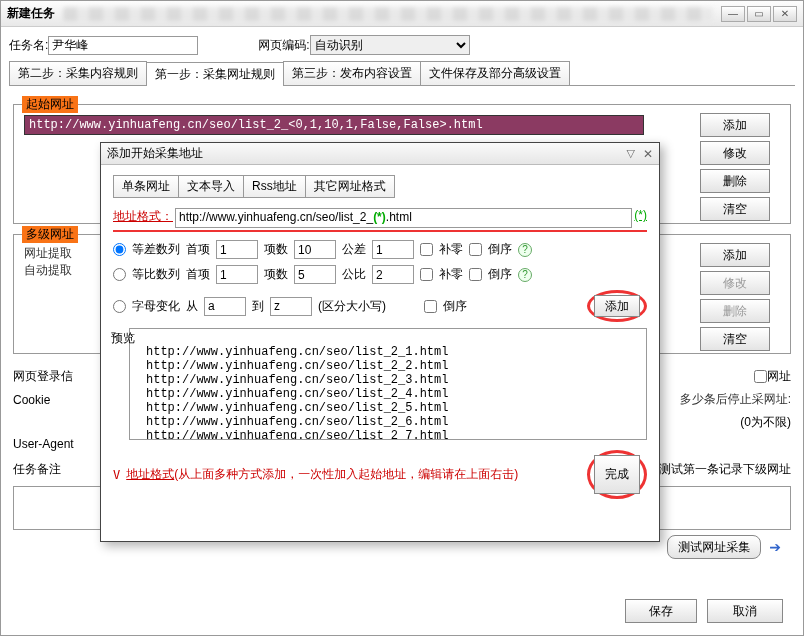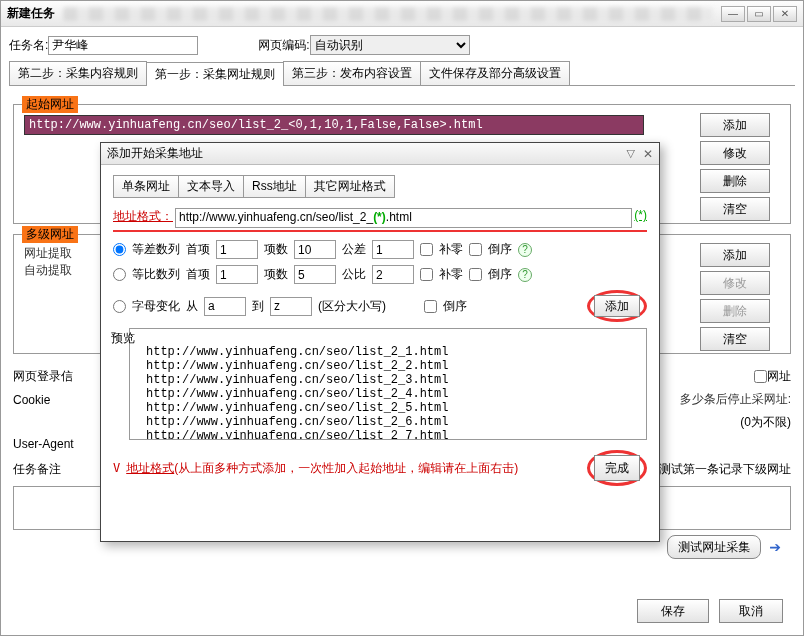--- a/index.html
+++ b/index.html
@@ -132,21 +132,21 @@
       <fieldset class="empty"></fieldset>
 
       <div style="position:absolute; right:22px; bottom:76px; display:flex; align-items:center; gap:8px;">
         <button class="btn" style="padding:0 10px;border-radius:8px;">测试网址采集</button>
         <span style="color:#36c;font-size:14px;">➔</span>
       </div>
     </div>
 
     <div class="bottom-btns">
       <button class="btn" style="width:72px">保存</button>
-      <button class="btn" style="width:64px">取消</button>
+      <button class="btn" style="width:76px">取消</button>
     </div>
   </div>
 </div>
 
 <div class="win dialog">
   <div class="dlg-title">
     <span class="t">添加开始采集地址</span>
     <span style="font-size:11px;color:#666;cursor:pointer">▽</span>
     <span style="width:8px"></span>
     <span style="font-size:12px;color:#666;cursor:pointer">✕</span>
@@ -223,17 +223,17 @@
 http://www.yinhuafeng.cn/seo/list_2_6.html
 http://www.yinhuafeng.cn/seo/list_2_7.html
 ......
 http://www.yinhuafeng.cn/seo/list_2_10.html</div>
     </div>
 
     <div class="all-row">
       <span class="vee">V</span>
       <span class="all-text"><span style="text-decoration:underline">地址格式</span><span>(从上面多种方式添加，一次性加入起始地址，编辑请在上面右击)</span></span>
       <span class="red-ring">
-          <button class="btn" style="height:26px;padding:0 10px">完成</button>
+          <button class="btn" style="height:39px;padding:0 10px">完成</button>
         </span>
     </div>
   </div>
 </div>
 
 </body></html>

